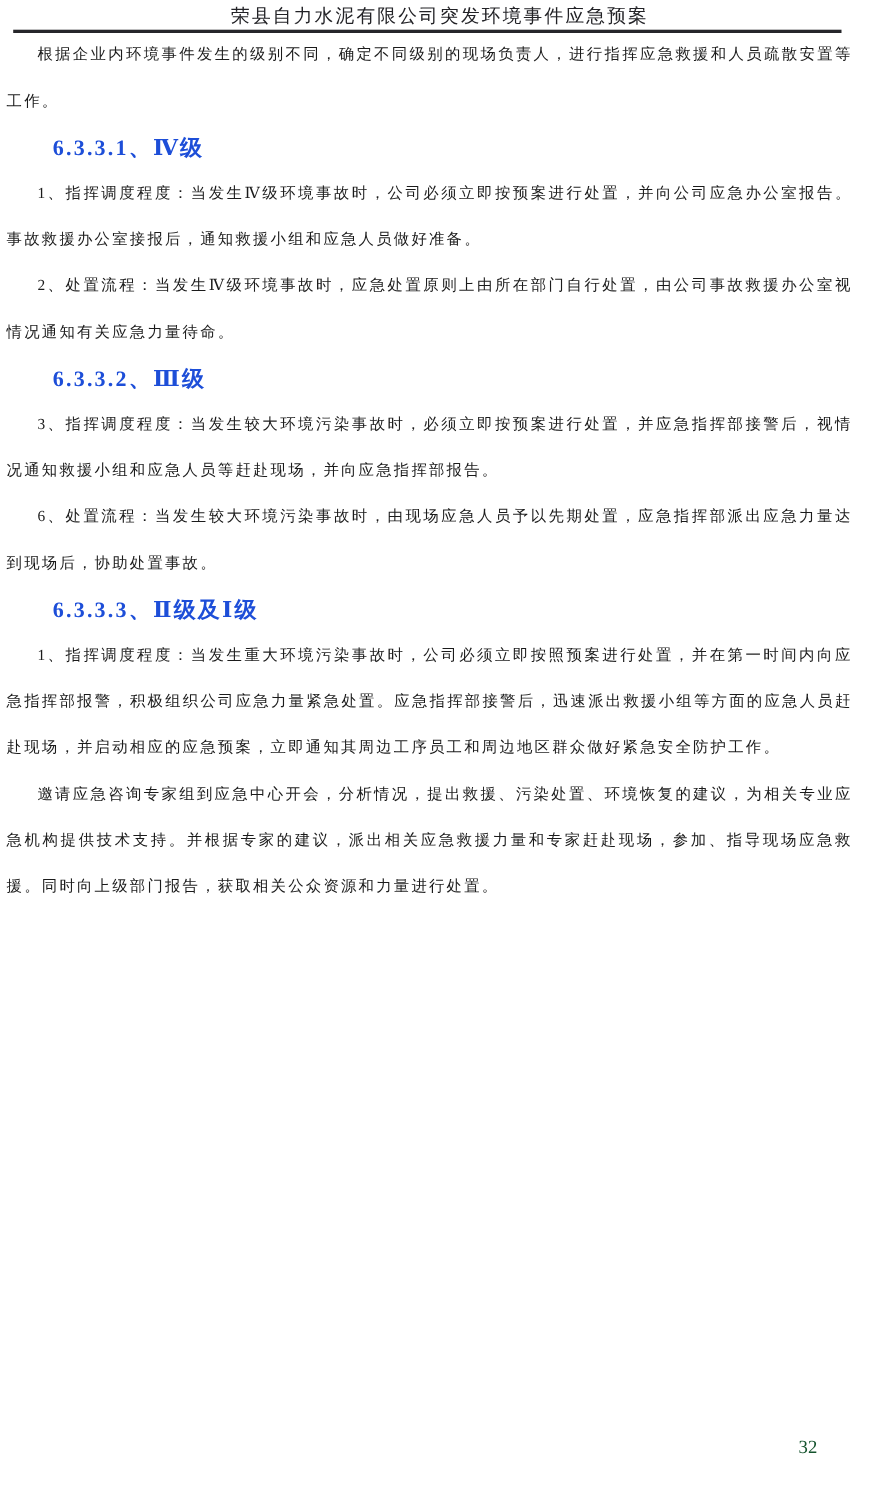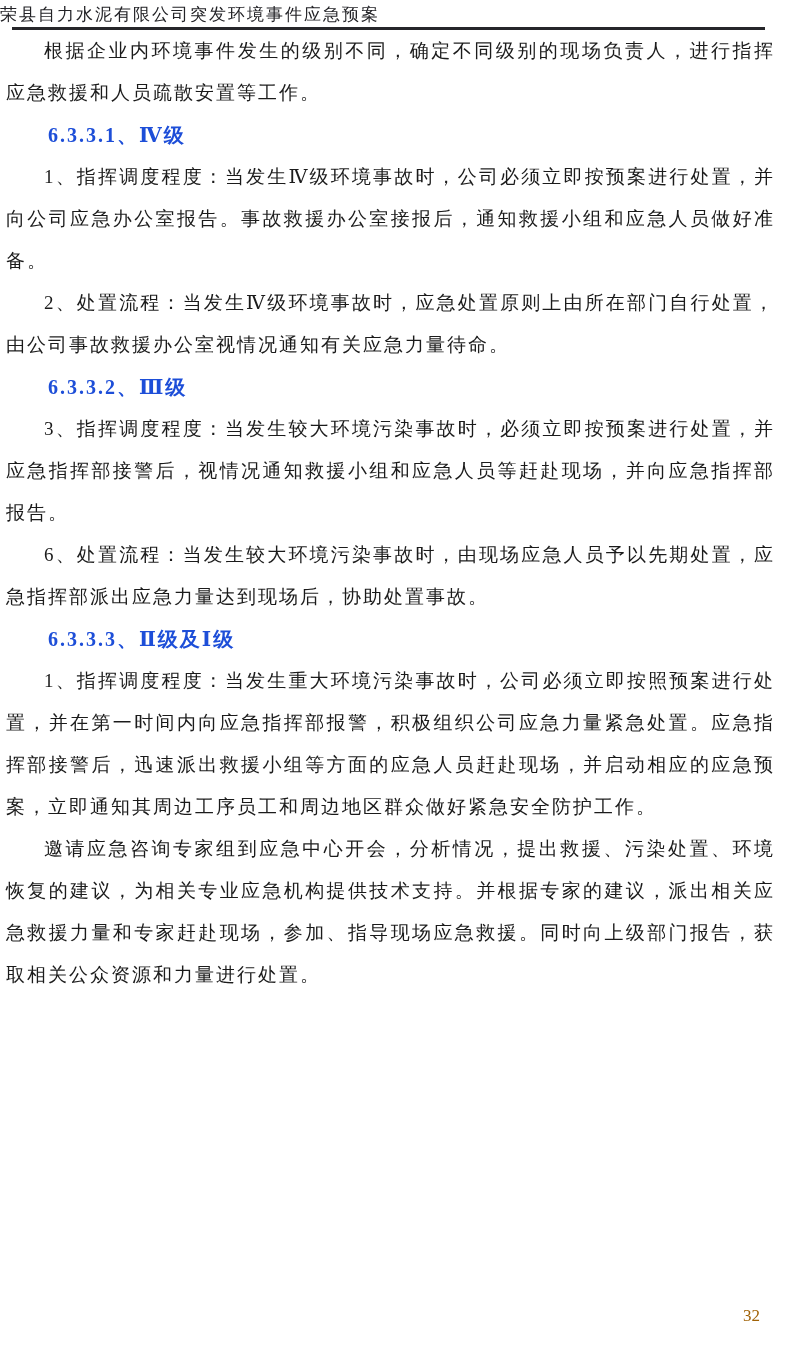--- a/index.html
+++ b/index.html
@@ -12,21 +12,21 @@
     width: 800px;
     height: 1351px;
     background: #ffffff;
     color: #1b1b1b;
     font-family: "Liberation Serif", "DejaVu Serif", serif;
     overflow: hidden;
     box-sizing: border-box;
   }
   .doc-header {
     padding-top: 4px;
-    text-align: left;
+    text-align: center;
   }
   .doc-header .title {
     font-size: 17px;
     line-height: 22px;
     letter-spacing: 2px;
     color: #222226;
   }
   .header-rule {
     margin: 1px 0 0 12px;
     width: 753px;
@@ -52,36 +52,36 @@
     margin: 0;
     padding-left: 42px;
     font-size: 20px;
     font-weight: bold;
     line-height: 42px;
     letter-spacing: 2px;
     color: #1d4ed8;
   }
   .para {
     margin: 0;
-    font-size: 19px;
+    font-size: 14px;
     line-height: 42px;
     letter-spacing: 2px;
     text-align: justify;
     text-indent: 2em;
     color: #1b1b1b;
   }
   .page-number {
     position: absolute;
     top: 1306px;
     left: 726px;
     width: 34px;
-    text-align: right;
+    text-align: left;
     font-size: 17px;
     line-height: 20px;
-    color: #a16207;
+    color: #14532d;
   }
 </style>
 </head>
 <body>
 
 <div class="page">
 
   <div class="doc-header">
     <div class="title">荣县自力水泥有限公司突发环境事件应急预案</div>
   </div>

